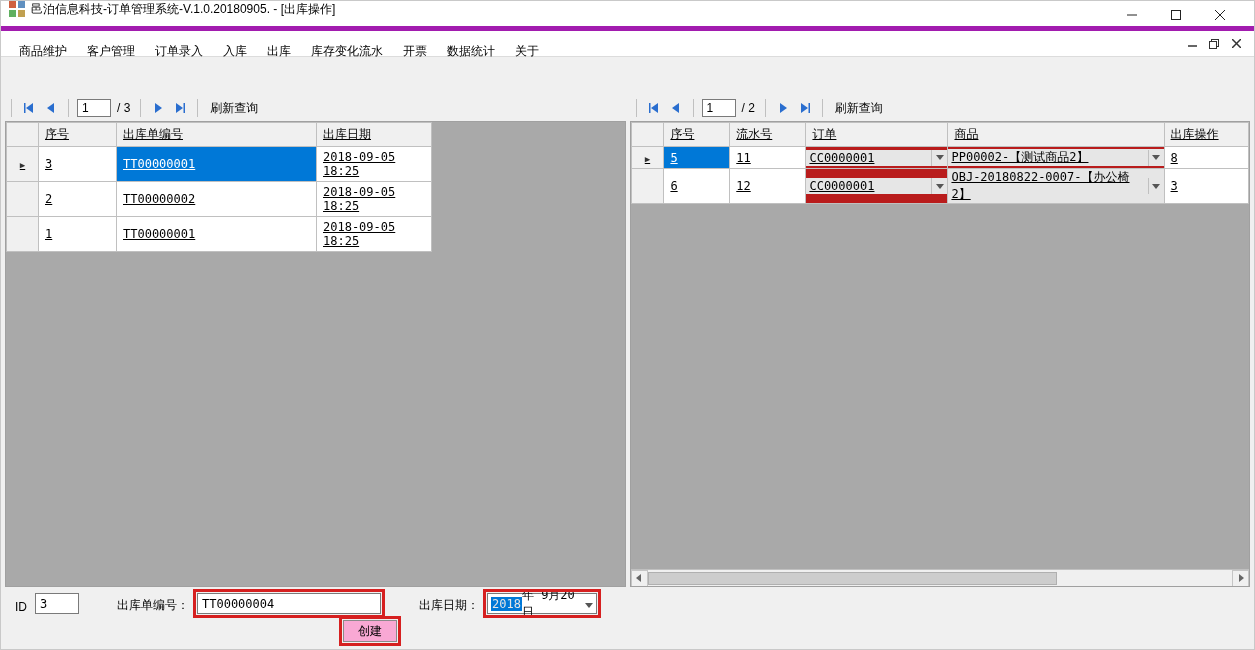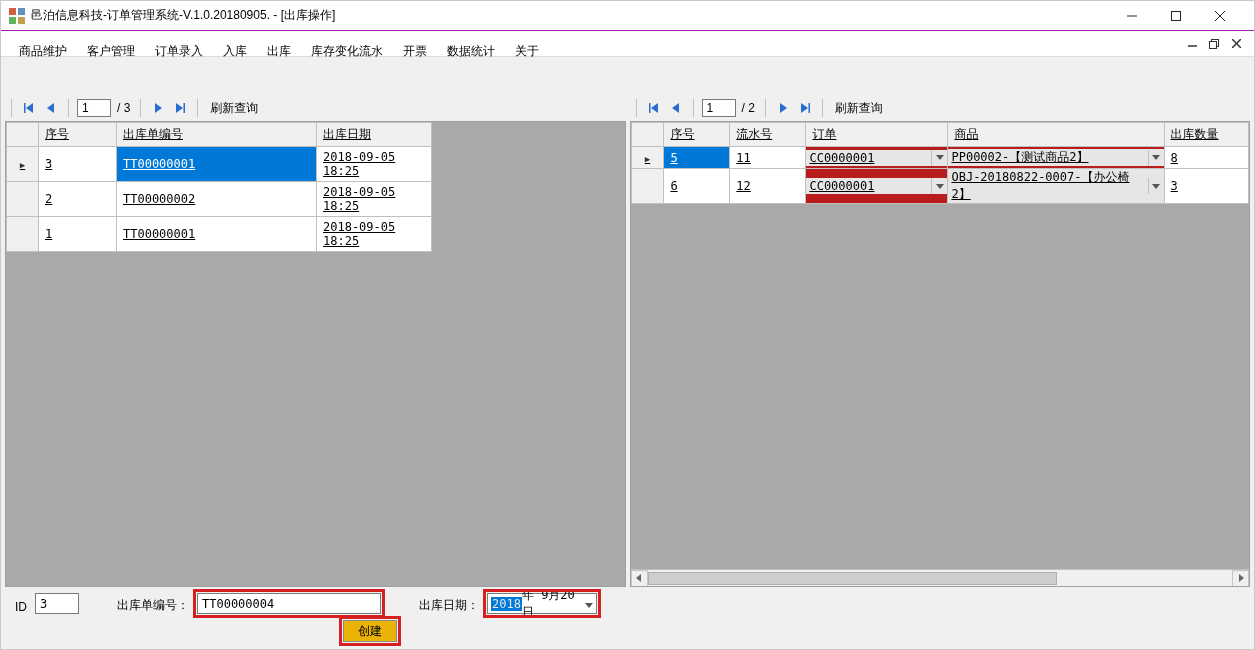--- a/index.html
+++ b/index.html
@@ -1,20 +1,20 @@
 <!DOCTYPE html>
 <html><head>
 <meta charset="utf-8">
 <style>
 * { box-sizing: border-box; }
 html, body { margin: 0; padding: 0; font-family: "Microsoft YaHei", Tahoma, sans-serif; font-size: 12px; background: #fff; }
 .window { width: 1255px; height: 650px; border: 1px solid #c9c9c9; background: #fff; display: flex; flex-direction: column; }
 
 
-.titlebar { height: 30px; background: #fff; display: flex; align-items: center; padding: 0 12px 0 8px; border-bottom: 1px solid #a21caf; }
+.titlebar { height: 30px; background: #fff; display: flex; align-items: flex-start; padding: 0 12px 0 8px; border-bottom: 5px solid #a21caf; }
 .titlebar .app-icon { width: 16px; height: 16px; margin-right: 6px; display: flex; align-items: center; justify-content: center; }
 .title-text { flex: 1; font-size: 12px; color: #000; }
 .win-btn { width: 44px; height: 28px; display: flex; align-items: center; justify-content: center; color: #222; }
 .win-btn svg { stroke: #222; }
 
 
 .menubar { height: 26px; background: #fff; display: flex; align-items: center; padding: 0 8px; border-bottom: 1px solid #dcdcdc; }
 .menubar .item { padding: 4px 10px; font-size: 12px; color: #000; margin-top: 16px; }
 .menubar .spacer { flex: 1; }
 .menubar .mdi-btn { width: 20px; height: 16px; display: flex; align-items: center; justify-content: center; margin-left: 2px; }
@@ -62,21 +62,21 @@
 .footer { height: 58px; padding: 6px 10px; background: #f0f0f0; display: flex; flex-direction: column; gap: 6px; }
 .footer-row { display: flex; align-items: flex-end; gap: 8px; }
 .footer label { font-size: 12px; }
 .txt { height: 21px; border: 1px solid #7a7a7a; background: #fff; font-size: 12px; padding: 2px 4px; font-family: "SimSun", monospace; }
 .txt.id { width: 44px; }
 .txt.docnum { width: 184px; }
 .datebox { width: 110px; height: 21px; border: 1px solid #7a7a7a; background: #fff; display: flex; align-items: center; font-size: 12px; padding: 0 3px; font-family: "SimSun", monospace; }
 .datebox .yr-sel { background: #0078d7; color: #e5e5e5; padding: 0 1px; }
 .datebox .dd { margin-left: auto; }
 .datebox .dd svg { fill: #555; }
-.btn { height: 22px; padding: 0 14px; background: #eab308; border: 1px solid #8a8a8a; font-size: 12px; display: flex; align-items: center; }
+.btn { height: 22px; padding: 0 14px; background: #f9a8d4; border: 1px solid #8a8a8a; font-size: 12px; display: flex; align-items: center; }
 .redbox { outline: 3px solid #d62020; outline-offset: 1px; }
 
 
 .app-icon .sq { position: relative; width: 16px; height: 16px; }
 .app-icon .sq div { position: absolute; width: 7px; height: 7px; }
 .app-icon .sa { background: #d06040; left: 0; top: 0; }
 .app-icon .sb { background: #6090c0; right: 0; top: 0; }
 .app-icon .sc { background: #60b060; left: 0; bottom: 0; }
 .app-icon .sd { background: #c0a050; right: 0; bottom: 0; }
 </style>
@@ -287,21 +287,21 @@
               <col style="width:210px">
               <col style="width:82px">
           </colgroup>
           <tbody>
               <tr>
             <th class="rowhdr"></th>
             <th>序号</th>
             <th>流水号</th>
             <th>订单</th>
             <th>商品</th>
-            <th>出库数量</th>
+            <th>出库操作</th>
           </tr>
           <tr>
             <td class="current-row-marker"><span class="arrow-marker">▶</span></td>
             <td style="background:#0078d7;color:#fff">5</td>
             <td>11</td>
             <td class="combo-td">
                   <div class="combo-cell">
                     <span class="combo-txt">CC0000001</span>
                     <span class="dd">
                       <svg width="8" height="5" viewBox="0 0 8 5">

